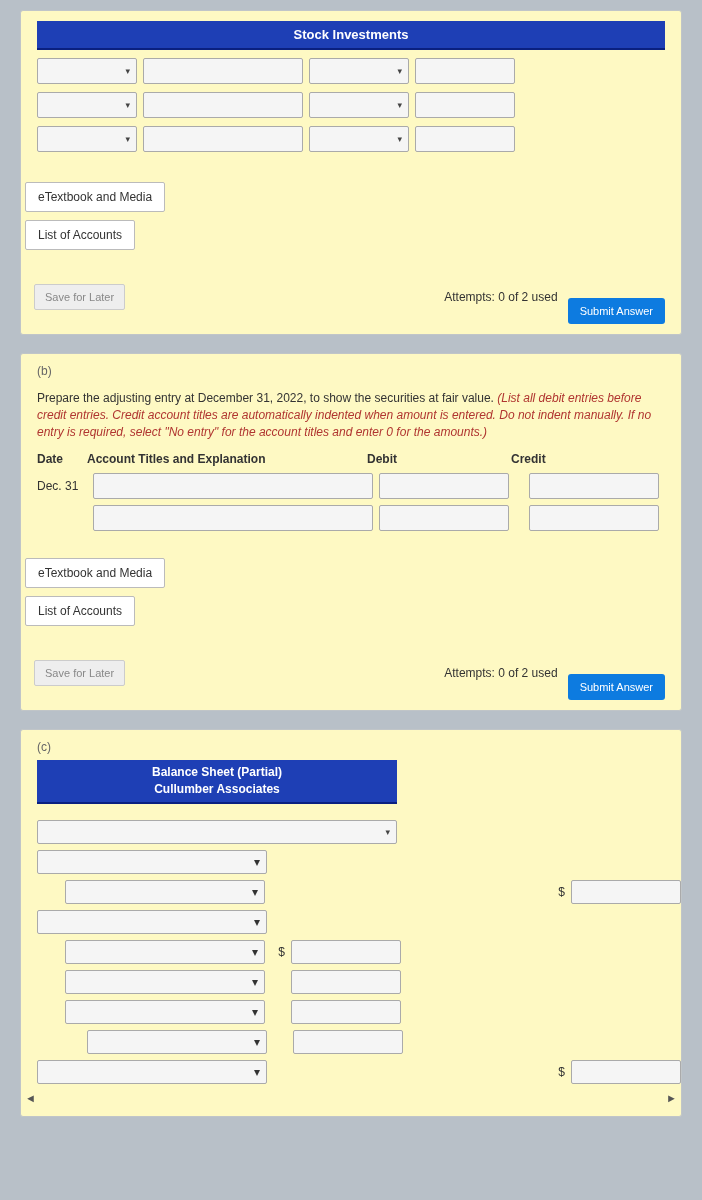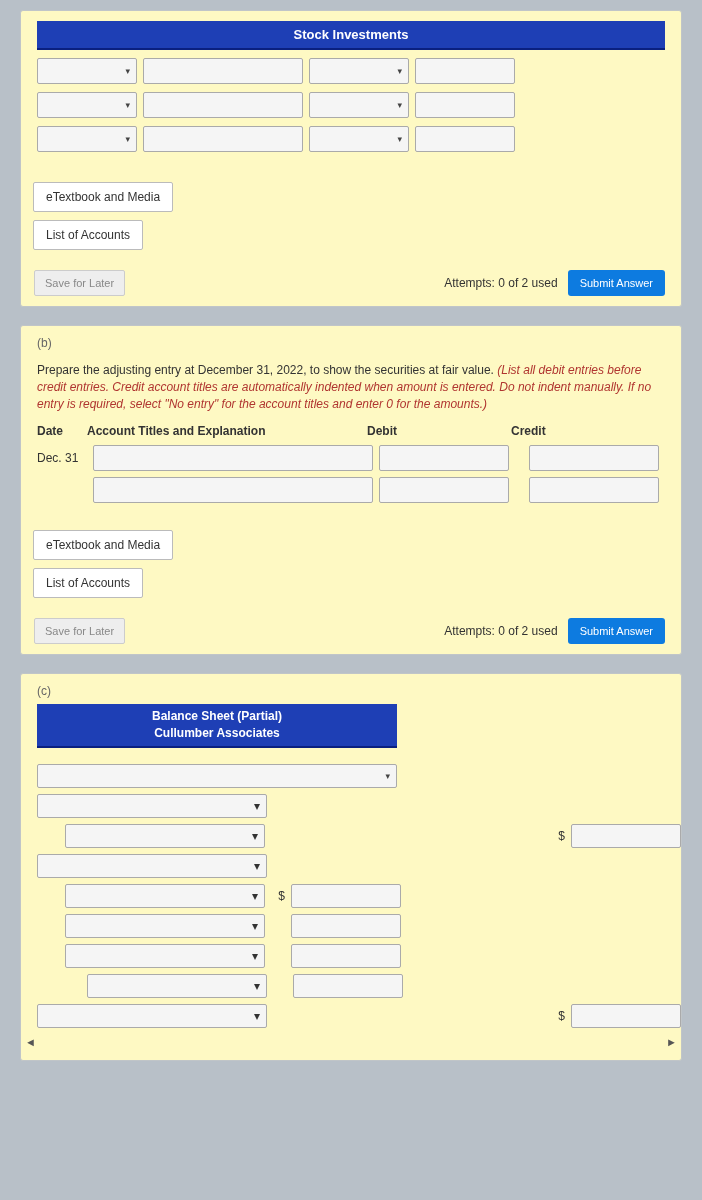--- a/index.html
+++ b/index.html
@@ -11,21 +11,21 @@
     width: 702px;
     padding: 10px 20px 20px 20px;
   }
   .panel {
     background: #fef9c3;
     border: 1px solid #c0c5c8;
     margin-bottom: 18px;
     border-radius: 3px;
   }
   .inner {
-    padding: 12px 16px 10px 12px;
+    padding: 12px 16px 10px 4px;
   }
   .blue-header {
     background: #1e3fb5;
     color: #fff;
     font-weight: bold;
     text-align: center;
     padding: 6px 0;
     border-bottom: 2px solid #0a2080;
     font-size: 13px;
   }
@@ -87,20 +87,21 @@
     margin-right: 10px;
   }
   .submit-btn {
     background: #0d7be0;
     color: #fff;
     border: none;
     padding: 7px 12px;
     font-size: 11px;
     border-radius: 3px;
     cursor: pointer;
+    margin-top: 28px;
   }
   .part-label {
     color: #666;
     font-size: 12px;
     padding: 10px 0 6px 16px;
   }
   .instruction {
     font-size: 12px;
     color: #333;
     padding: 6px 16px 8px 16px;

